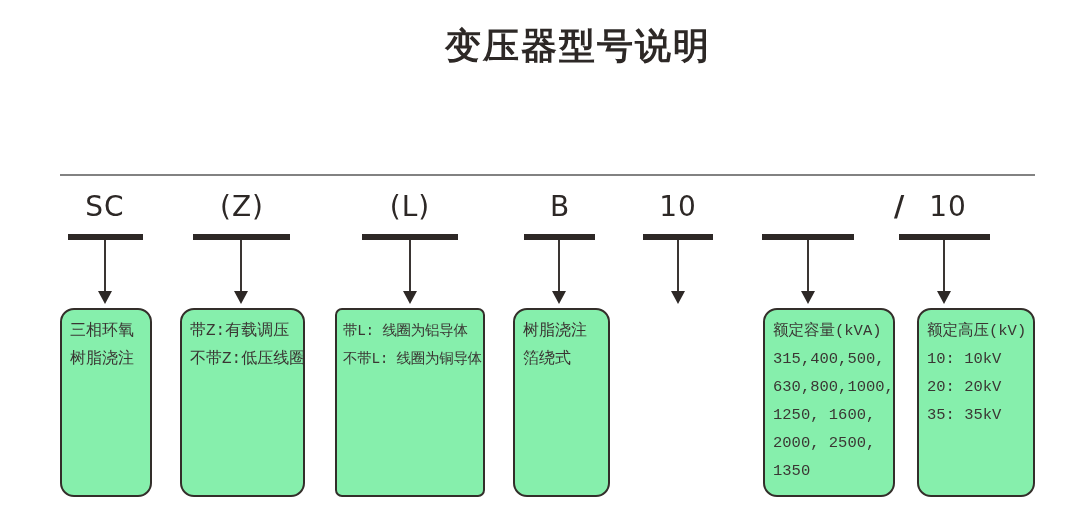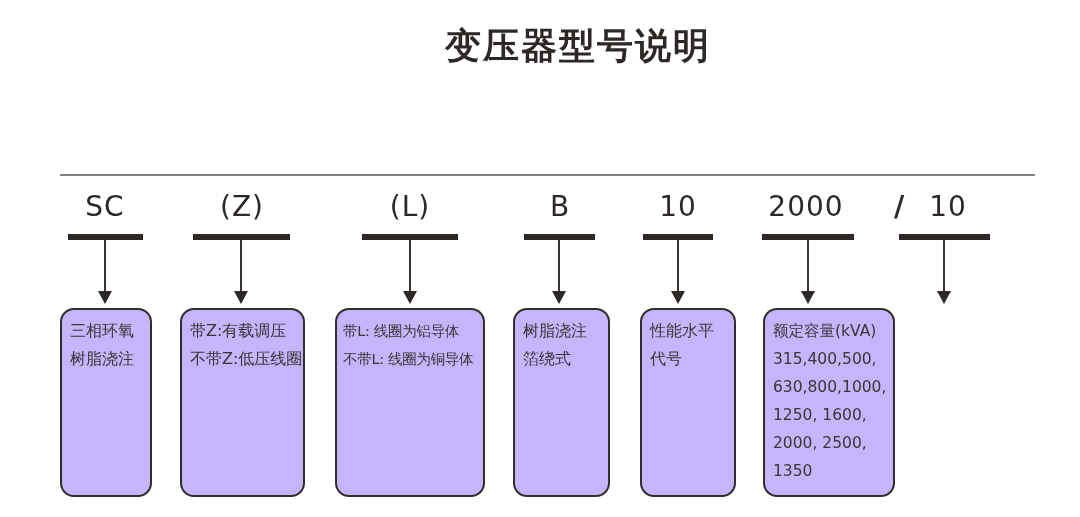--- a/index.html
+++ b/index.html
@@ -76,34 +76,36 @@
     height: 0;
     border-left: 7px solid transparent;
     border-right: 7px solid transparent;
     border-top: 13px solid #2d2826;
   }
   .box {
     position: absolute;
     top: 308px;
     height: 189px;
     box-sizing: border-box;
-    background: #c4b5fd;
+    background: #86efac;
     border: 2.5px solid #332e2a;
     border-radius: 14px;
     padding: 7px 8px;
     font-size: 16px;
     line-height: 28px;
     color: #3a3633;
     white-space: pre;
     overflow: hidden;
+    font-family: Liberation Mono, monospace;
   }
   .box.tight {
     font-size: 14.5px;
     padding: 7px 6px;
     letter-spacing: -0.3px;
+    border-radius: 7px;
   }
 </style>
 </head>
 <body>
 
 <div class="stage">
 
   <h1 class="title">变压器型号说明</h1>
 
   <div class="top-rule"></div>
@@ -133,34 +135,35 @@
   <div class="bar" style="left:524px;width:71px"></div>
   <div class="aline" style="left:558px"></div>
   <div class="ahead" style="left:552px"></div>
   <div class="box" style="left:513px;width:97px">树脂浇注
 箔绕式</div>
 
   <div class="code" style="left:678px">10</div>
   <div class="bar" style="left:643px;width:70px"></div>
   <div class="aline" style="left:677px"></div>
   <div class="ahead" style="left:671px"></div>
-  <div class="box" style="left:640px;width:96px">性能水平
-代号</div>
 
-  <div class="code" style="left:806px">2000</div>
   <div class="bar" style="left:762px;width:92px"></div>
   <div class="aline" style="left:807px"></div>
   <div class="ahead" style="left:801px"></div>
   <div class="box" style="left:763px;width:132px;font-size:15.5px">额定容量(kVA)
 315,400,500,
 630,800,1000,
 1250, 1600,
 2000, 2500,
 1350</div>
 
   <div class="sep">/</div>
 
   <div class="code" style="left:948px">10</div>
   <div class="bar" style="left:899px;width:91px"></div>
   <div class="aline" style="left:943px"></div>
   <div class="ahead" style="left:937px"></div>
+  <div class="box" style="left:917px;width:118px;font-size:15.5px">额定高压(kV)
+10: 10kV
+20: 20kV
+35: 35kV</div>
 
 </div>
 
 </body></html>

